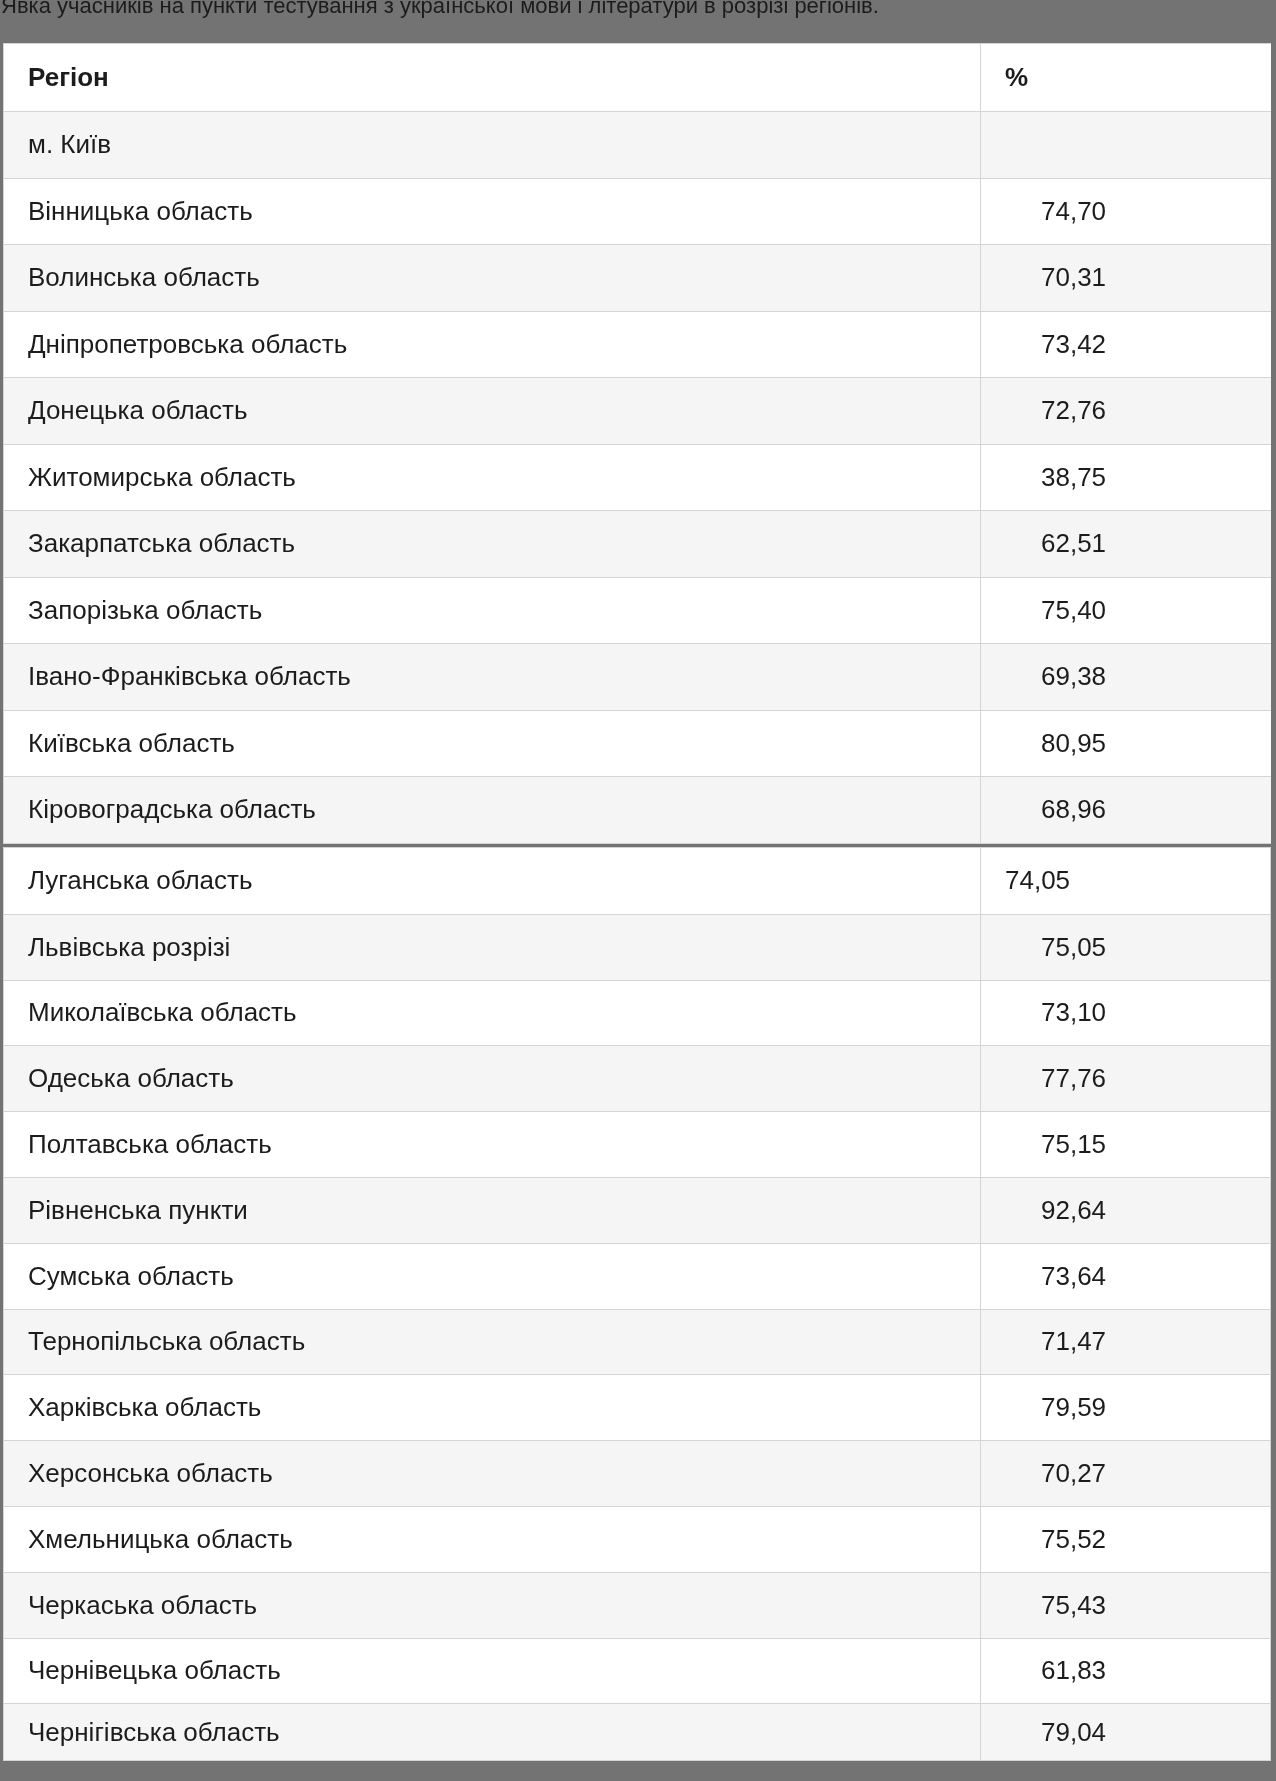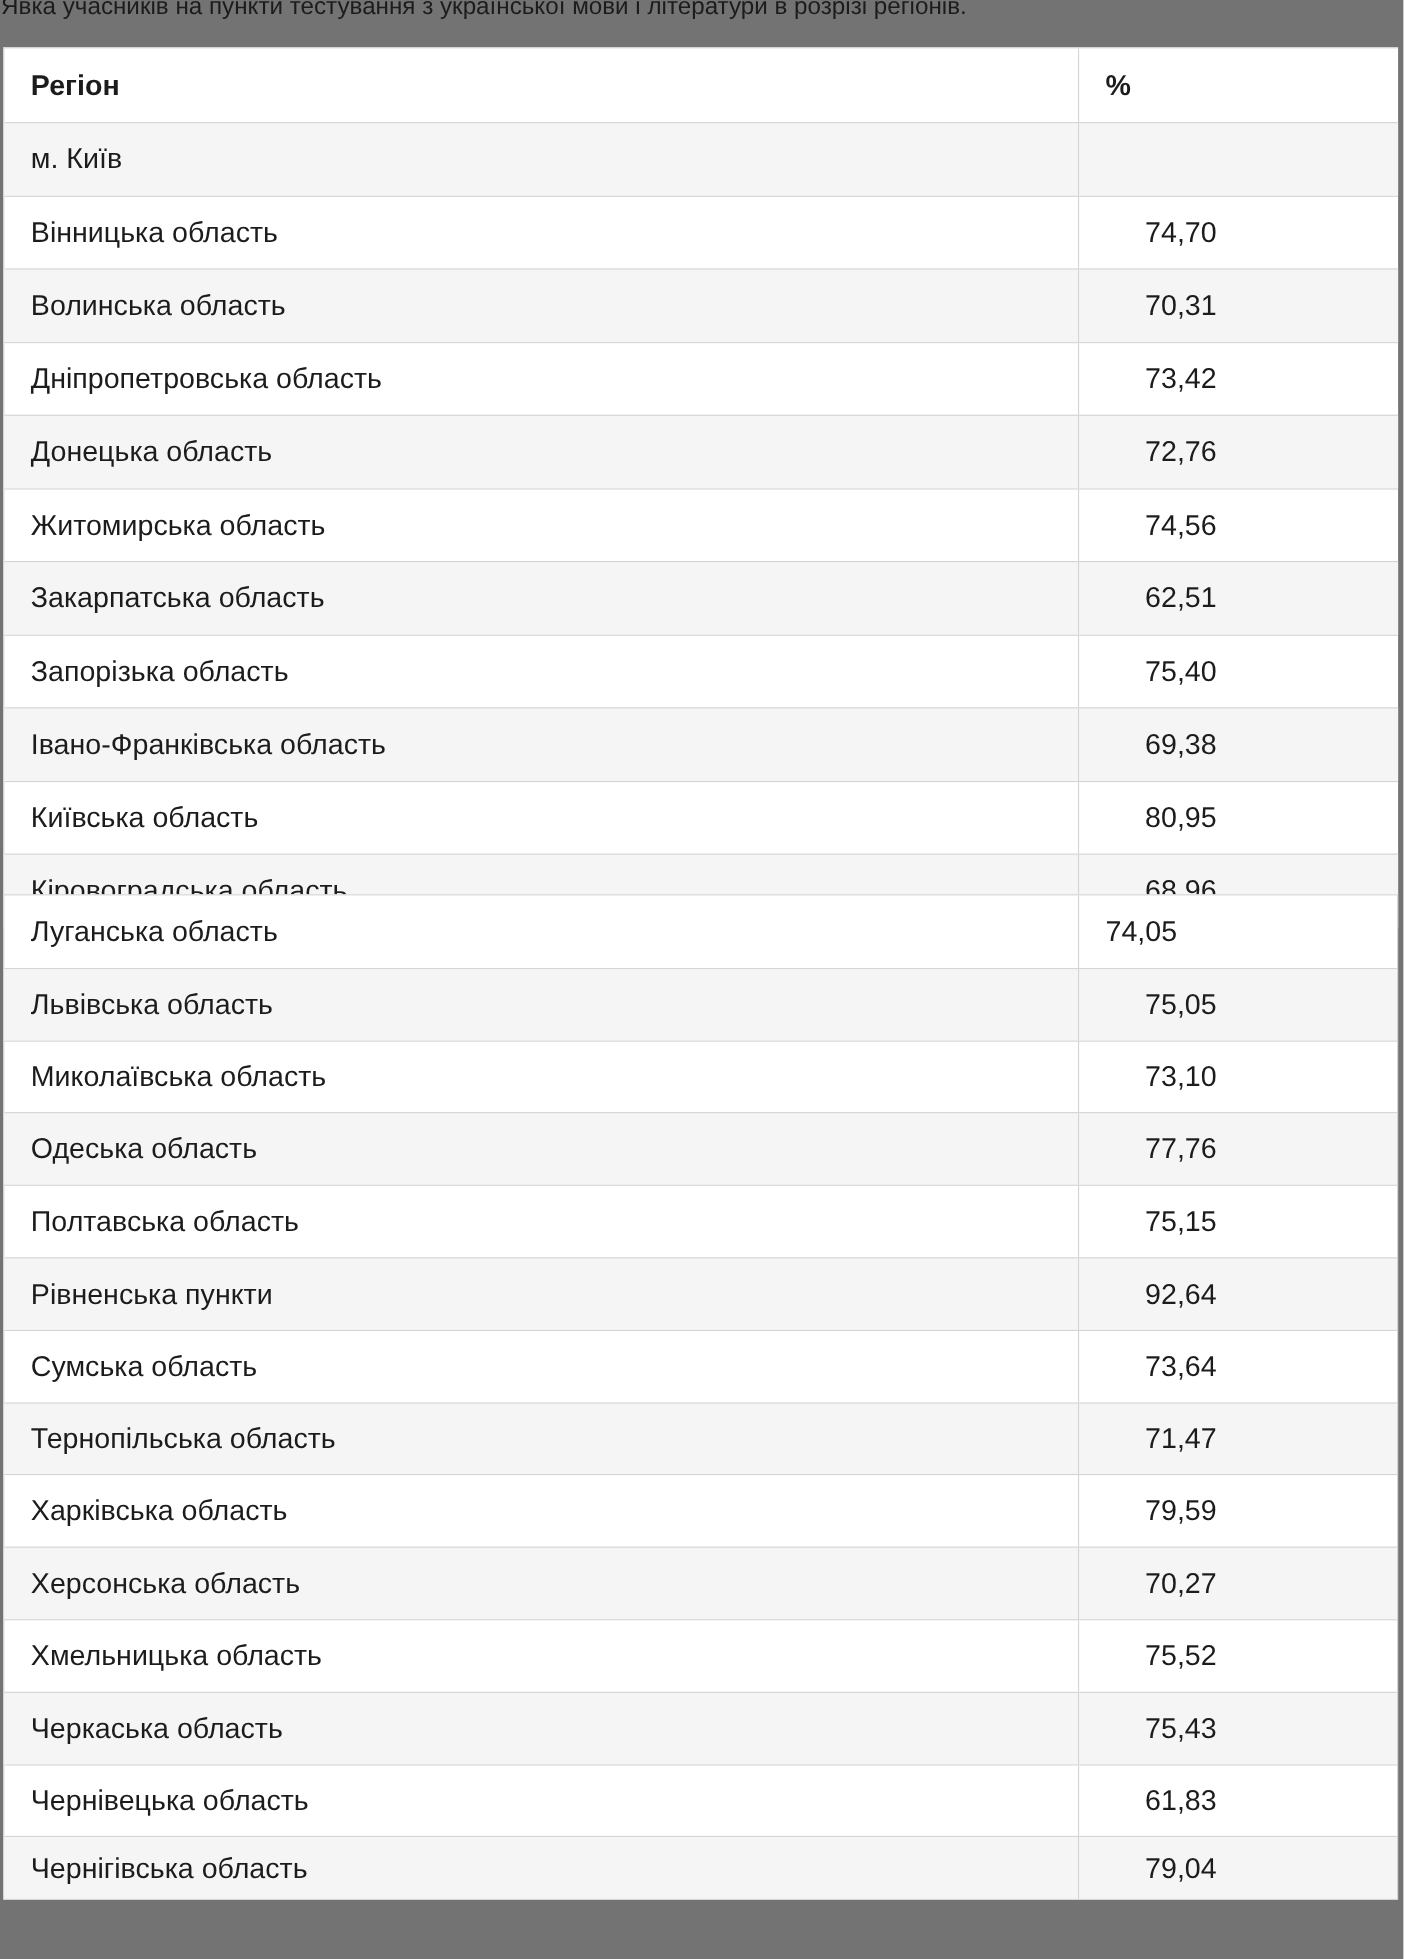--- a/index.html
+++ b/index.html
@@ -30,21 +30,21 @@
     left:3px;
     width:1268px;
     background:#ffffff;
     border:1px solid var(--border, #d4d4d4);
   }
   .tbl--upper {
     top:43px;
     border-right:none;
   }
   .tbl--lower {
-    top:813px;
+    top:847px;
   }
   .trow {
     display:flex;
     height:66.5px;
     align-items:stretch;
   }
   .trow + .trow {
     border-top:1px solid var(--border, #d4d4d4);
     gap:36px;
   }
@@ -104,21 +104,21 @@
       <div class="trow">
         <div class="cell cell--region">Дніпропетровська область</div>
         <div class="cell cell--percent">73,42</div>
       </div>
       <div class="trow">
         <div class="cell cell--region">Донецька область</div>
         <div class="cell cell--percent">72,76</div>
       </div>
       <div class="trow">
         <div class="cell cell--region">Житомирська область</div>
-        <div class="cell cell--percent">74,56</div>
+        <div class="cell cell--percent">38,75</div>
       </div>
       <div class="trow">
         <div class="cell cell--region">Закарпатська область</div>
         <div class="cell cell--percent">62,51</div>
       </div>
       <div class="trow">
         <div class="cell cell--region">Запорізька область</div>
         <div class="cell cell--percent">75,40</div>
       </div>
       <div class="trow">
@@ -134,21 +134,21 @@
         <div class="cell cell--percent">68,96</div>
       </div>
     </div>
 
   <div class="tbl tbl--lower">
   <div class="trow">
         <div class="cell cell--region">Луганська область</div>
         <div class="cell cell--percent">74,05</div>
       </div>
       <div class="trow">
-        <div class="cell cell--region">Львівська область</div>
+        <div class="cell cell--region">Львівська розрізі</div>
         <div class="cell cell--percent">75,05</div>
       </div>
       <div class="trow">
         <div class="cell cell--region">Миколаївська область</div>
         <div class="cell cell--percent">73,10</div>
       </div>
       <div class="trow">
         <div class="cell cell--region">Одеська область</div>
         <div class="cell cell--percent">77,76</div>
       </div>

